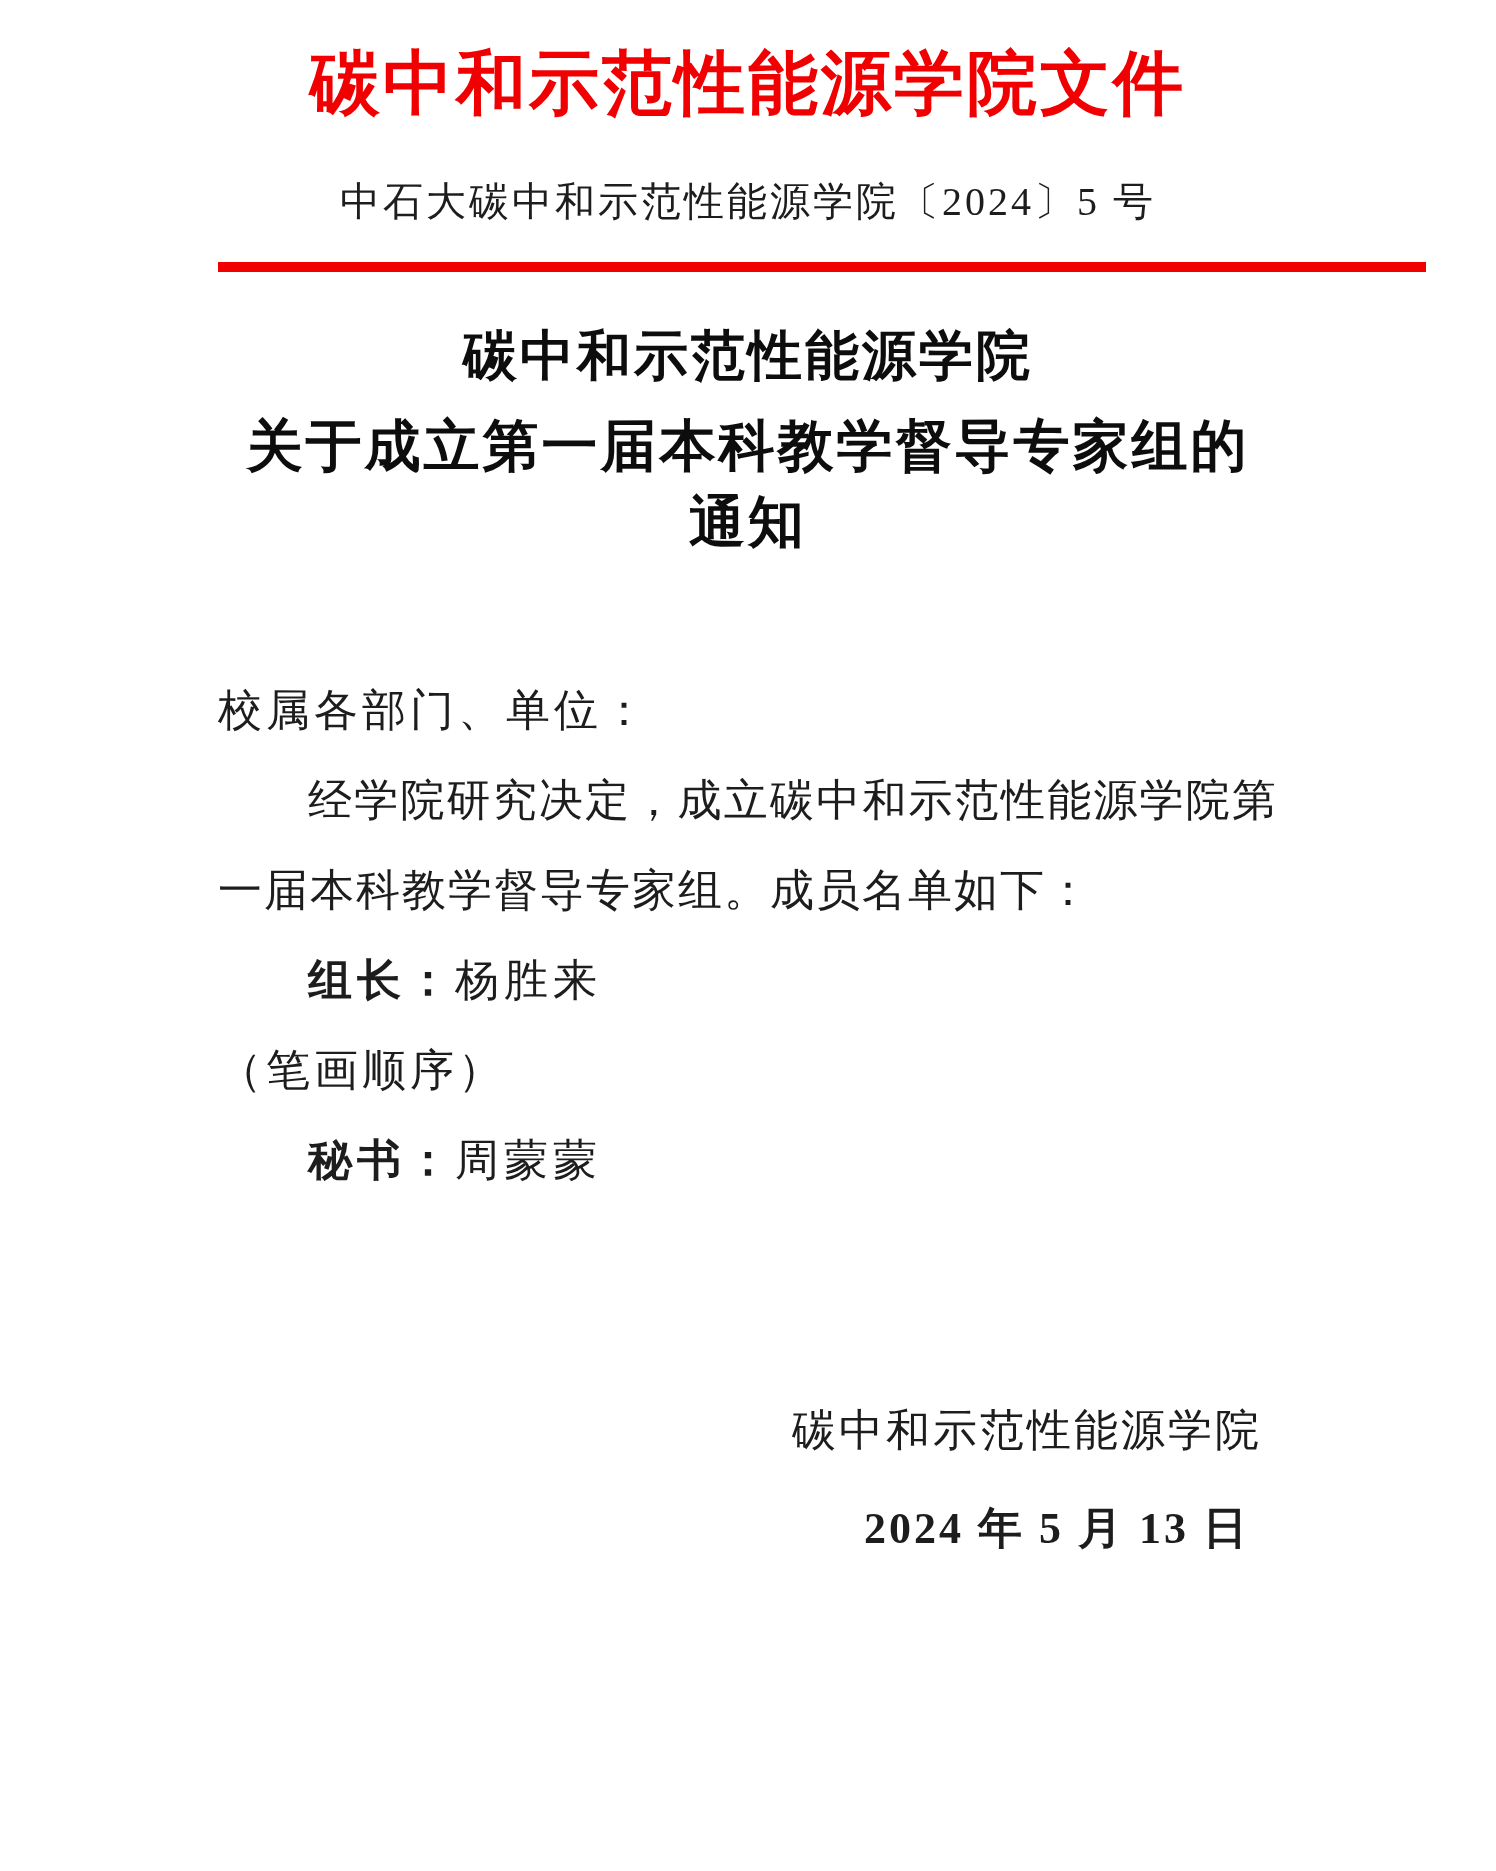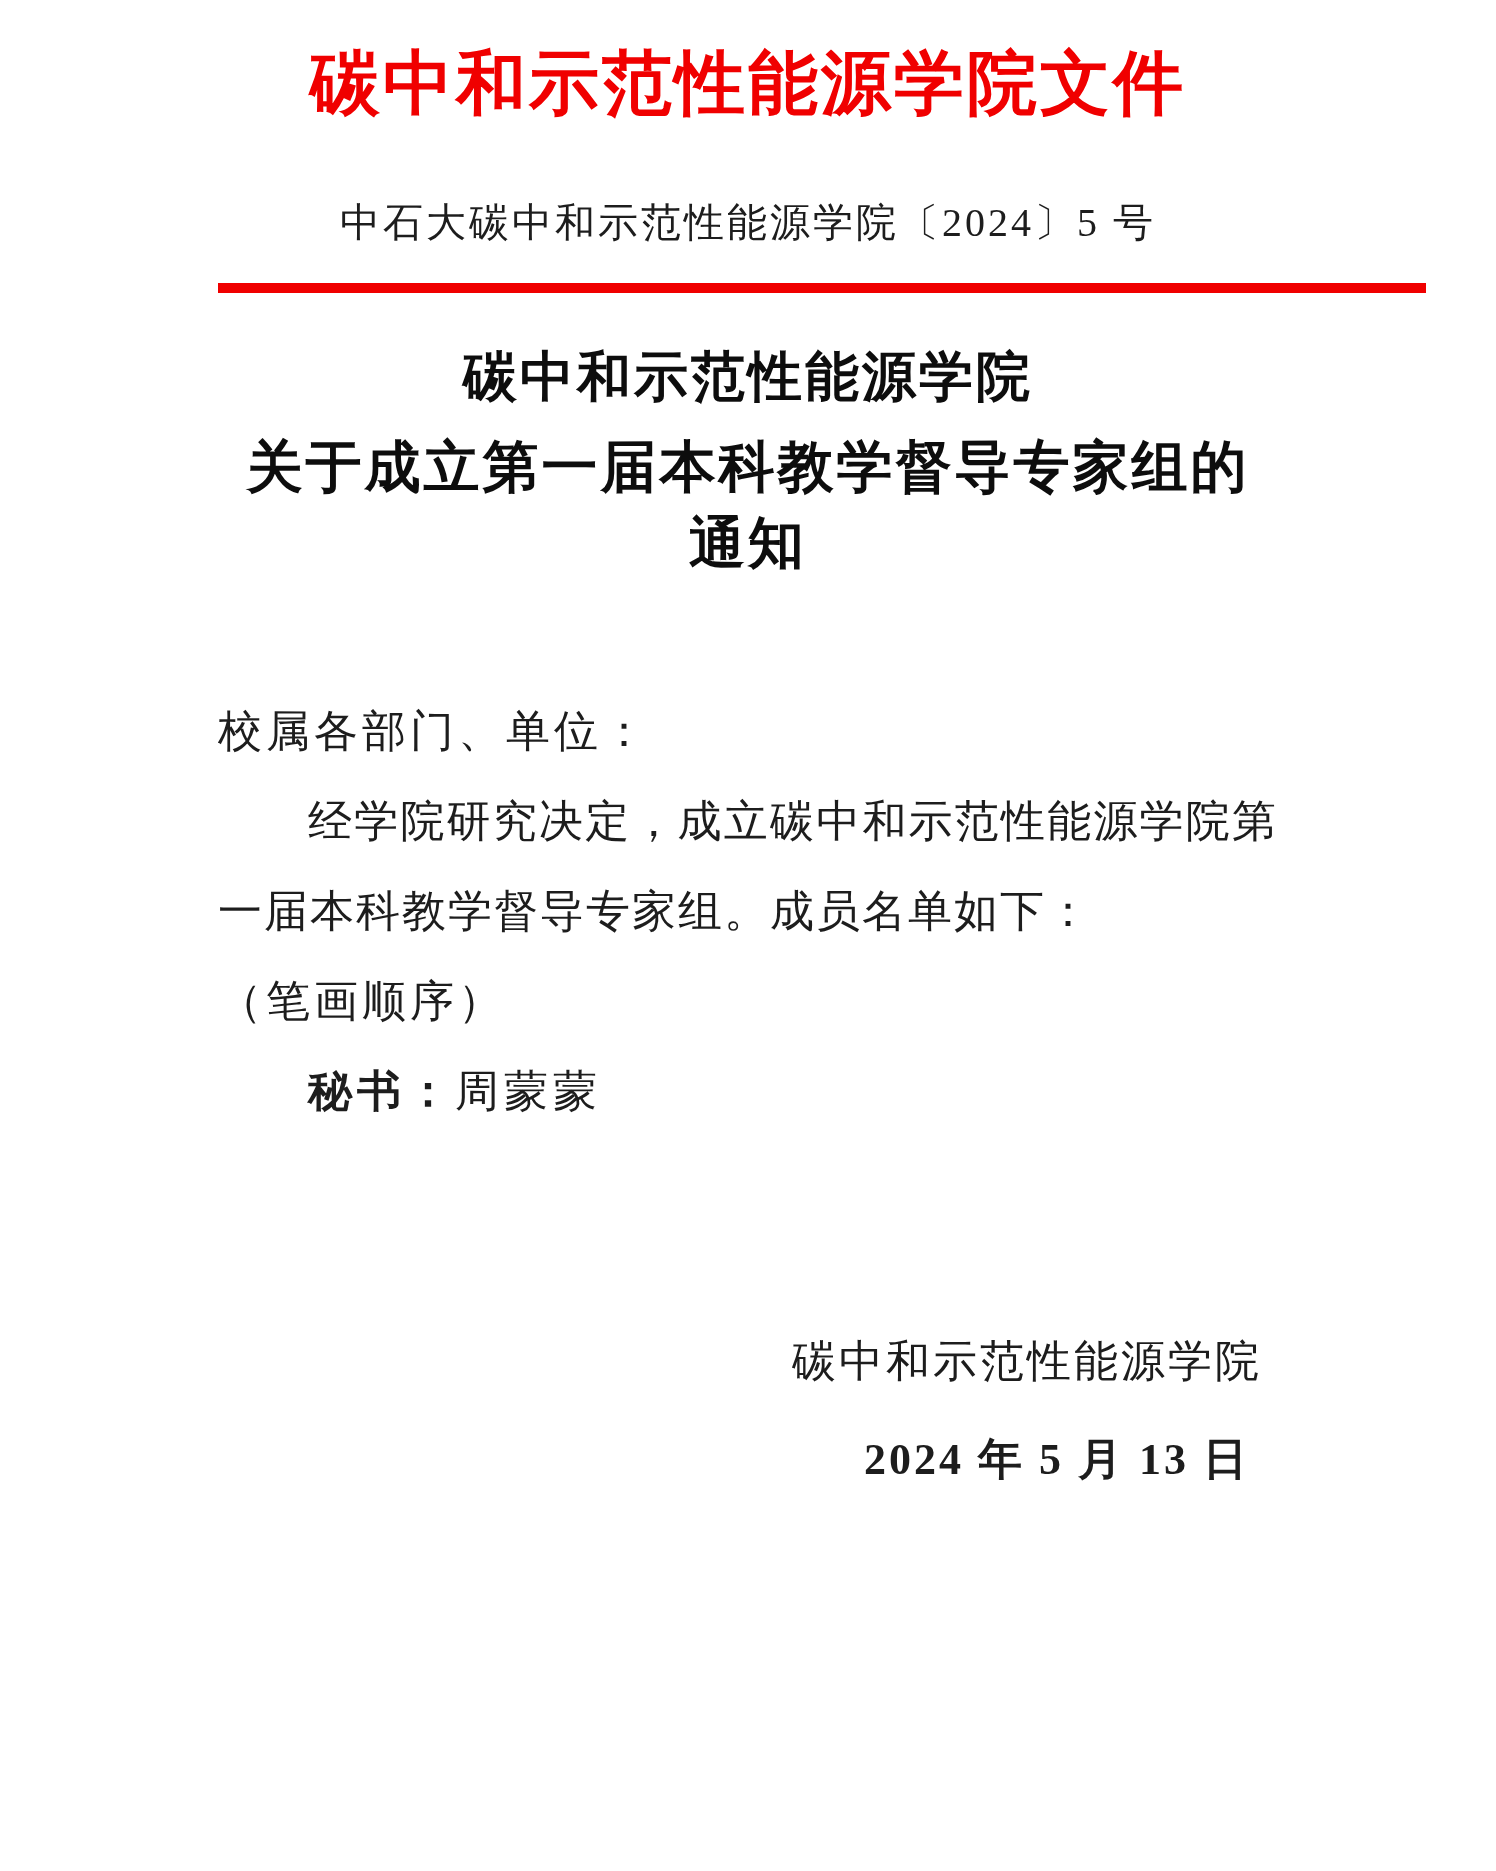--- a/index.html
+++ b/index.html
@@ -23,21 +23,21 @@
   .letterhead-title {
     font-size: 70px;
     line-height: 88px;
     font-weight: 700;
     text-align: center;
     letter-spacing: 3px;
     color: #f00000;
     white-space: nowrap;
   }
   .doc-number {
-    margin-top: 69px;
+    margin-top: 48px;
     font-size: 40px;
     line-height: 52px;
     text-align: center;
     letter-spacing: 3px;
     color: #1d1d1d;
     white-space: pre-wrap;
   }
   .red-rule {
     margin-top: 34px;
     width: 1314px;
@@ -130,20 +130,23 @@
     <div class="doc-title-line1">碳中和示范性能源学院</div>
     <div class="doc-title-line2">关于成立第一届本科教学督导专家组的通知</div>
   </div>
 
   <div class="doc-body">
 
     <p class="salutation">校属各部门、单位：</p>
 
     <p class="para">经学院研究决定，成立碳中和示范性能源学院第一届本科教学督导专家组。成员名单如下：</p>
 
+    <p class="entry">
+      <span class="label">组长：</span><span class="value">杨胜来</span>
+    </p>
 
 
     <p class="note">（笔画顺序）</p>
 
     <p class="entry">
       <span class="label">秘书：</span><span class="value">周蒙蒙</span>
     </p>
 
   </div>
 

